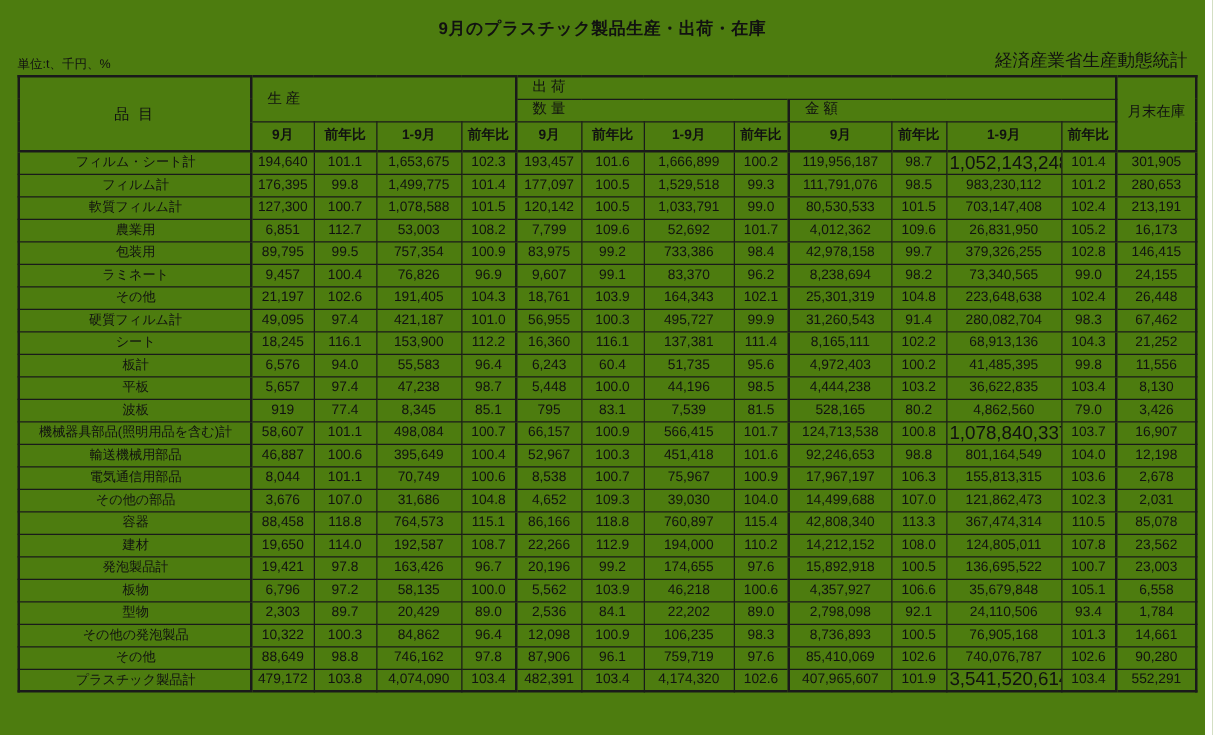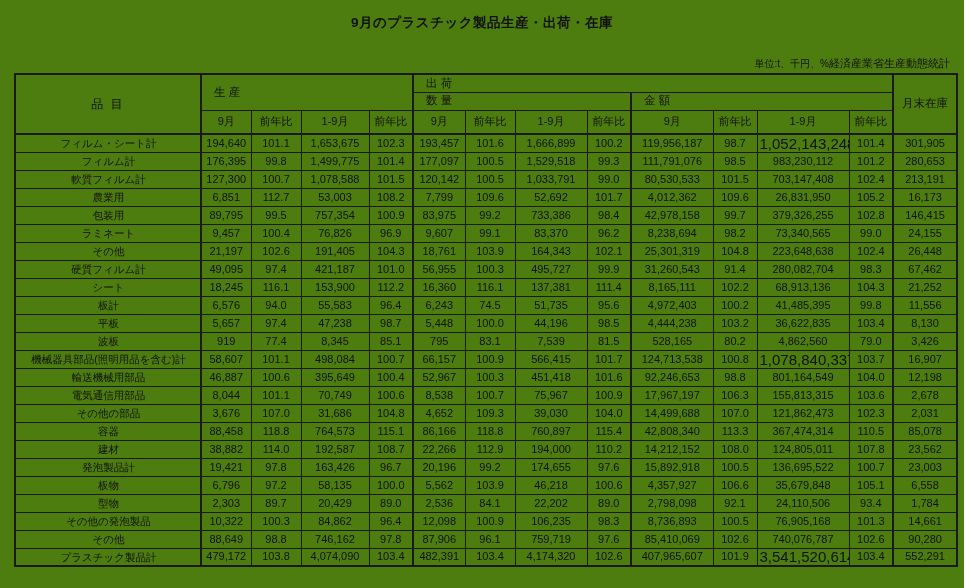--- a/index.html
+++ b/index.html
@@ -6,41 +6,41 @@
   .page{
     width:964px;height:588px;background:#4d7c0f;color:#111;
     font-family:"Liberation Sans","DejaVu Sans",sans-serif;
     position:relative;overflow:hidden;box-sizing:border-box;
   }
   .title{
     text-align:center;font-weight:bold;font-size:13.5px;
     padding-top:14px;letter-spacing:.5px;
   }
   .meta{
-    display:flex;justify-content:flex-end;align-items:flex-end;
-    padding:0 14px;margin-top:24px;margin-bottom:2px;
+    display:flex;justify-content:space-between;align-items:flex-end;
+    padding:0 14px;margin-top:8px;margin-bottom:2px;
   }
   .unit-note{font-size:10px;}
-  .source-note{font-size:11px;}
+  .source-note{font-size:14px;}
   table{
     border-collapse:collapse;table-layout:fixed;
     margin:0 14px;width:942px;
     border:2px solid #1a1a1a;
   }
   th,td{
     border:1px solid #1a1a1a;
     font-size:11px;line-height:1;
     padding:0 2px;height:18px;
     text-align:center;vertical-align:middle;
     overflow:hidden;white-space:nowrap;box-sizing:border-box;
   }
   thead th{font-weight:normal;}
   th.grp{text-align:left;padding-left:12px;font-size:11.5px;}
   th.item-h{font-size:12px;letter-spacing:2px;}
-  th.colhdr{font-weight:normal;height:24px;}
+  th.colhdr{font-weight:bold;height:24px;}
   th.inv-h{font-size:11.5px;margin-top:20px;}
   td.item{text-align:center;padding-left:3px;font-size:10.5px;}
   td.sm{font-size:15px;}
   .gb{border-left:2px solid #1a1a1a;}
   tr.gs td{border-top:1.8px solid #1a1a1a;}
   tbody tr:first-child td{border-top:2px solid #1a1a1a;}
 </style>
 </head>
 <body>
 
@@ -239,21 +239,21 @@
           <td>104.3</td>
           <td class="gb">21,252</td>
         </tr>
         <tr class="gs">
           <td class="item">板計</td>
           <td class="gb">6,576</td>
           <td>94.0</td>
           <td>55,583</td>
           <td>96.4</td>
           <td class="gb">6,243</td>
-          <td>74.5</td>
+          <td>60.4</td>
           <td>51,735</td>
           <td>95.6</td>
           <td class="gb">4,972,403</td>
           <td>100.2</td>
           <td>41,485,395</td>
           <td>99.8</td>
           <td class="gb">11,556</td>
         </tr>
         <tr>
           <td class="item">平板</td>
@@ -362,21 +362,21 @@
           <td>760,897</td>
           <td>115.4</td>
           <td class="gb">42,808,340</td>
           <td>113.3</td>
           <td>367,474,314</td>
           <td>110.5</td>
           <td class="gb">85,078</td>
         </tr>
         <tr>
           <td class="item">建材</td>
-          <td class="gb">38,882</td>
+          <td class="gb">19,650</td>
           <td>114.0</td>
           <td>192,587</td>
           <td>108.7</td>
           <td class="gb">22,266</td>
           <td>112.9</td>
           <td>194,000</td>
           <td>110.2</td>
           <td class="gb">14,212,152</td>
           <td>108.0</td>
           <td>124,805,011</td>

